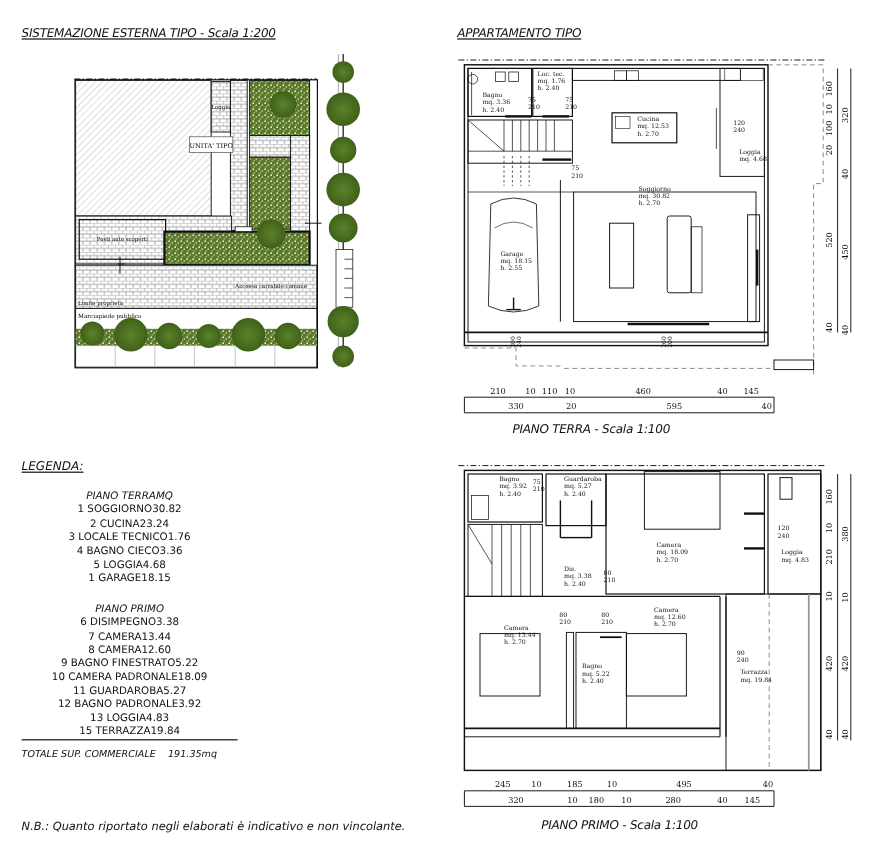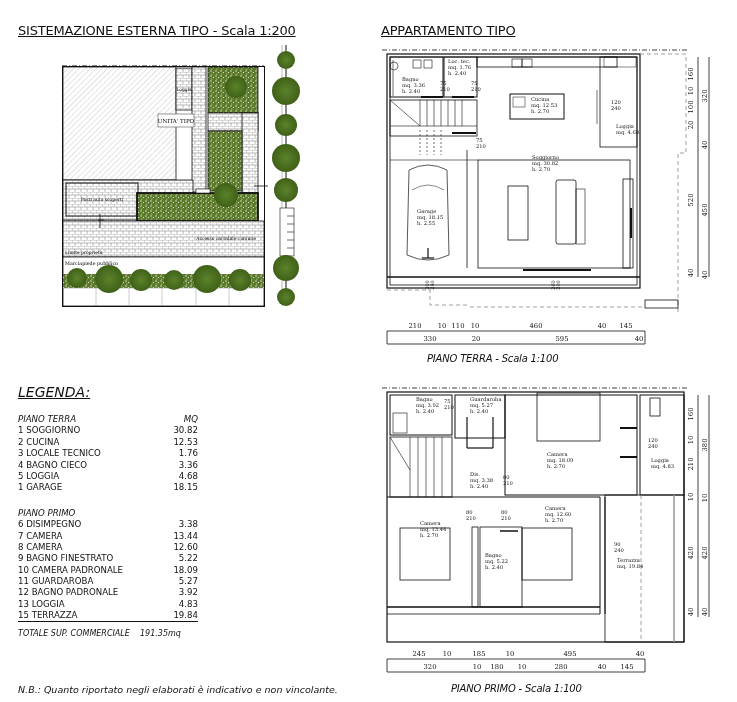--- a/index.html
+++ b/index.html
@@ -1,28 +1,28 @@
 <!DOCTYPE html>
 <html><head>
 <meta charset="utf-8">
 <style>
   * { box-sizing: border-box; margin: 0; padding: 0; }
   html, body { width: 737px; height: 702px; background: #ffffff; overflow: hidden; }
   body { position: relative; font-family: "DejaVu Sans", sans-serif; color: #111; }
   .title {
-    position: absolute; font-size: 13px; letter-spacing: -0.2px;
+    position: absolute; font-style: italic; font-size: 10px; letter-spacing: -0.2px;
     text-decoration: underline; color: #111; white-space: nowrap;
   }
   .caption {
     position: absolute; font-style: italic; font-size: 10px; letter-spacing: -0.2px; white-space: nowrap; margin-left: 41px;
   }
   .drawing { position: absolute; }
   .legend { position: absolute; left: 18px; top: 384px; width: 180px; font-size: 8.6px; }
-  .legend .lg-title { font-style: italic; text-decoration: underline; font-size: 14px; margin-bottom: 14px; }
-  .legend .row { display: flex; justify-content: space-between; height: 11.4px; line-height: 11.4px; white-space: nowrap; }
+  .legend .lg-title { font-style: italic; text-decoration: underline; font-size: 10px; margin-bottom: 14px; }
+  .legend .row { display: flex; justify-content: center; height: 11.4px; line-height: 11.4px; white-space: nowrap; }
   .legend .hdr { font-style: italic; }
   .legend .gap { height: 14px; }
   .legend .last { border-bottom: 1px solid #111; }
   .legend .total { margin-top: 7px; font-style: italic; font-size: 8px; display: flex; }
   .legend .total span:first-child { width: 122px; }
   .note { position: absolute; left: 18px; top: 684px; font-style: italic; font-size: 9.5px; white-space: nowrap; text-align: center; }
   svg text { font-family: "DejaVu Serif", serif; }
 </style>
 </head>
 <body>
@@ -402,21 +402,21 @@
   <div class="row hdr">
     <span>PIANO TERRA</span>
     <span>MQ</span>
   </div>
   <div class="row">
       <span>1 SOGGIORNO</span>
       <span>30.82</span>
     </div>
   <div class="row">
       <span>2 CUCINA</span>
-      <span>12.53</span>
+      <span>23.24</span>
     </div>
   <div class="row">
       <span>3 LOCALE TECNICO</span>
       <span>1.76</span>
     </div>
   <div class="row">
       <span>4 BAGNO CIECO</span>
       <span>3.36</span>
     </div>
   <div class="row">

